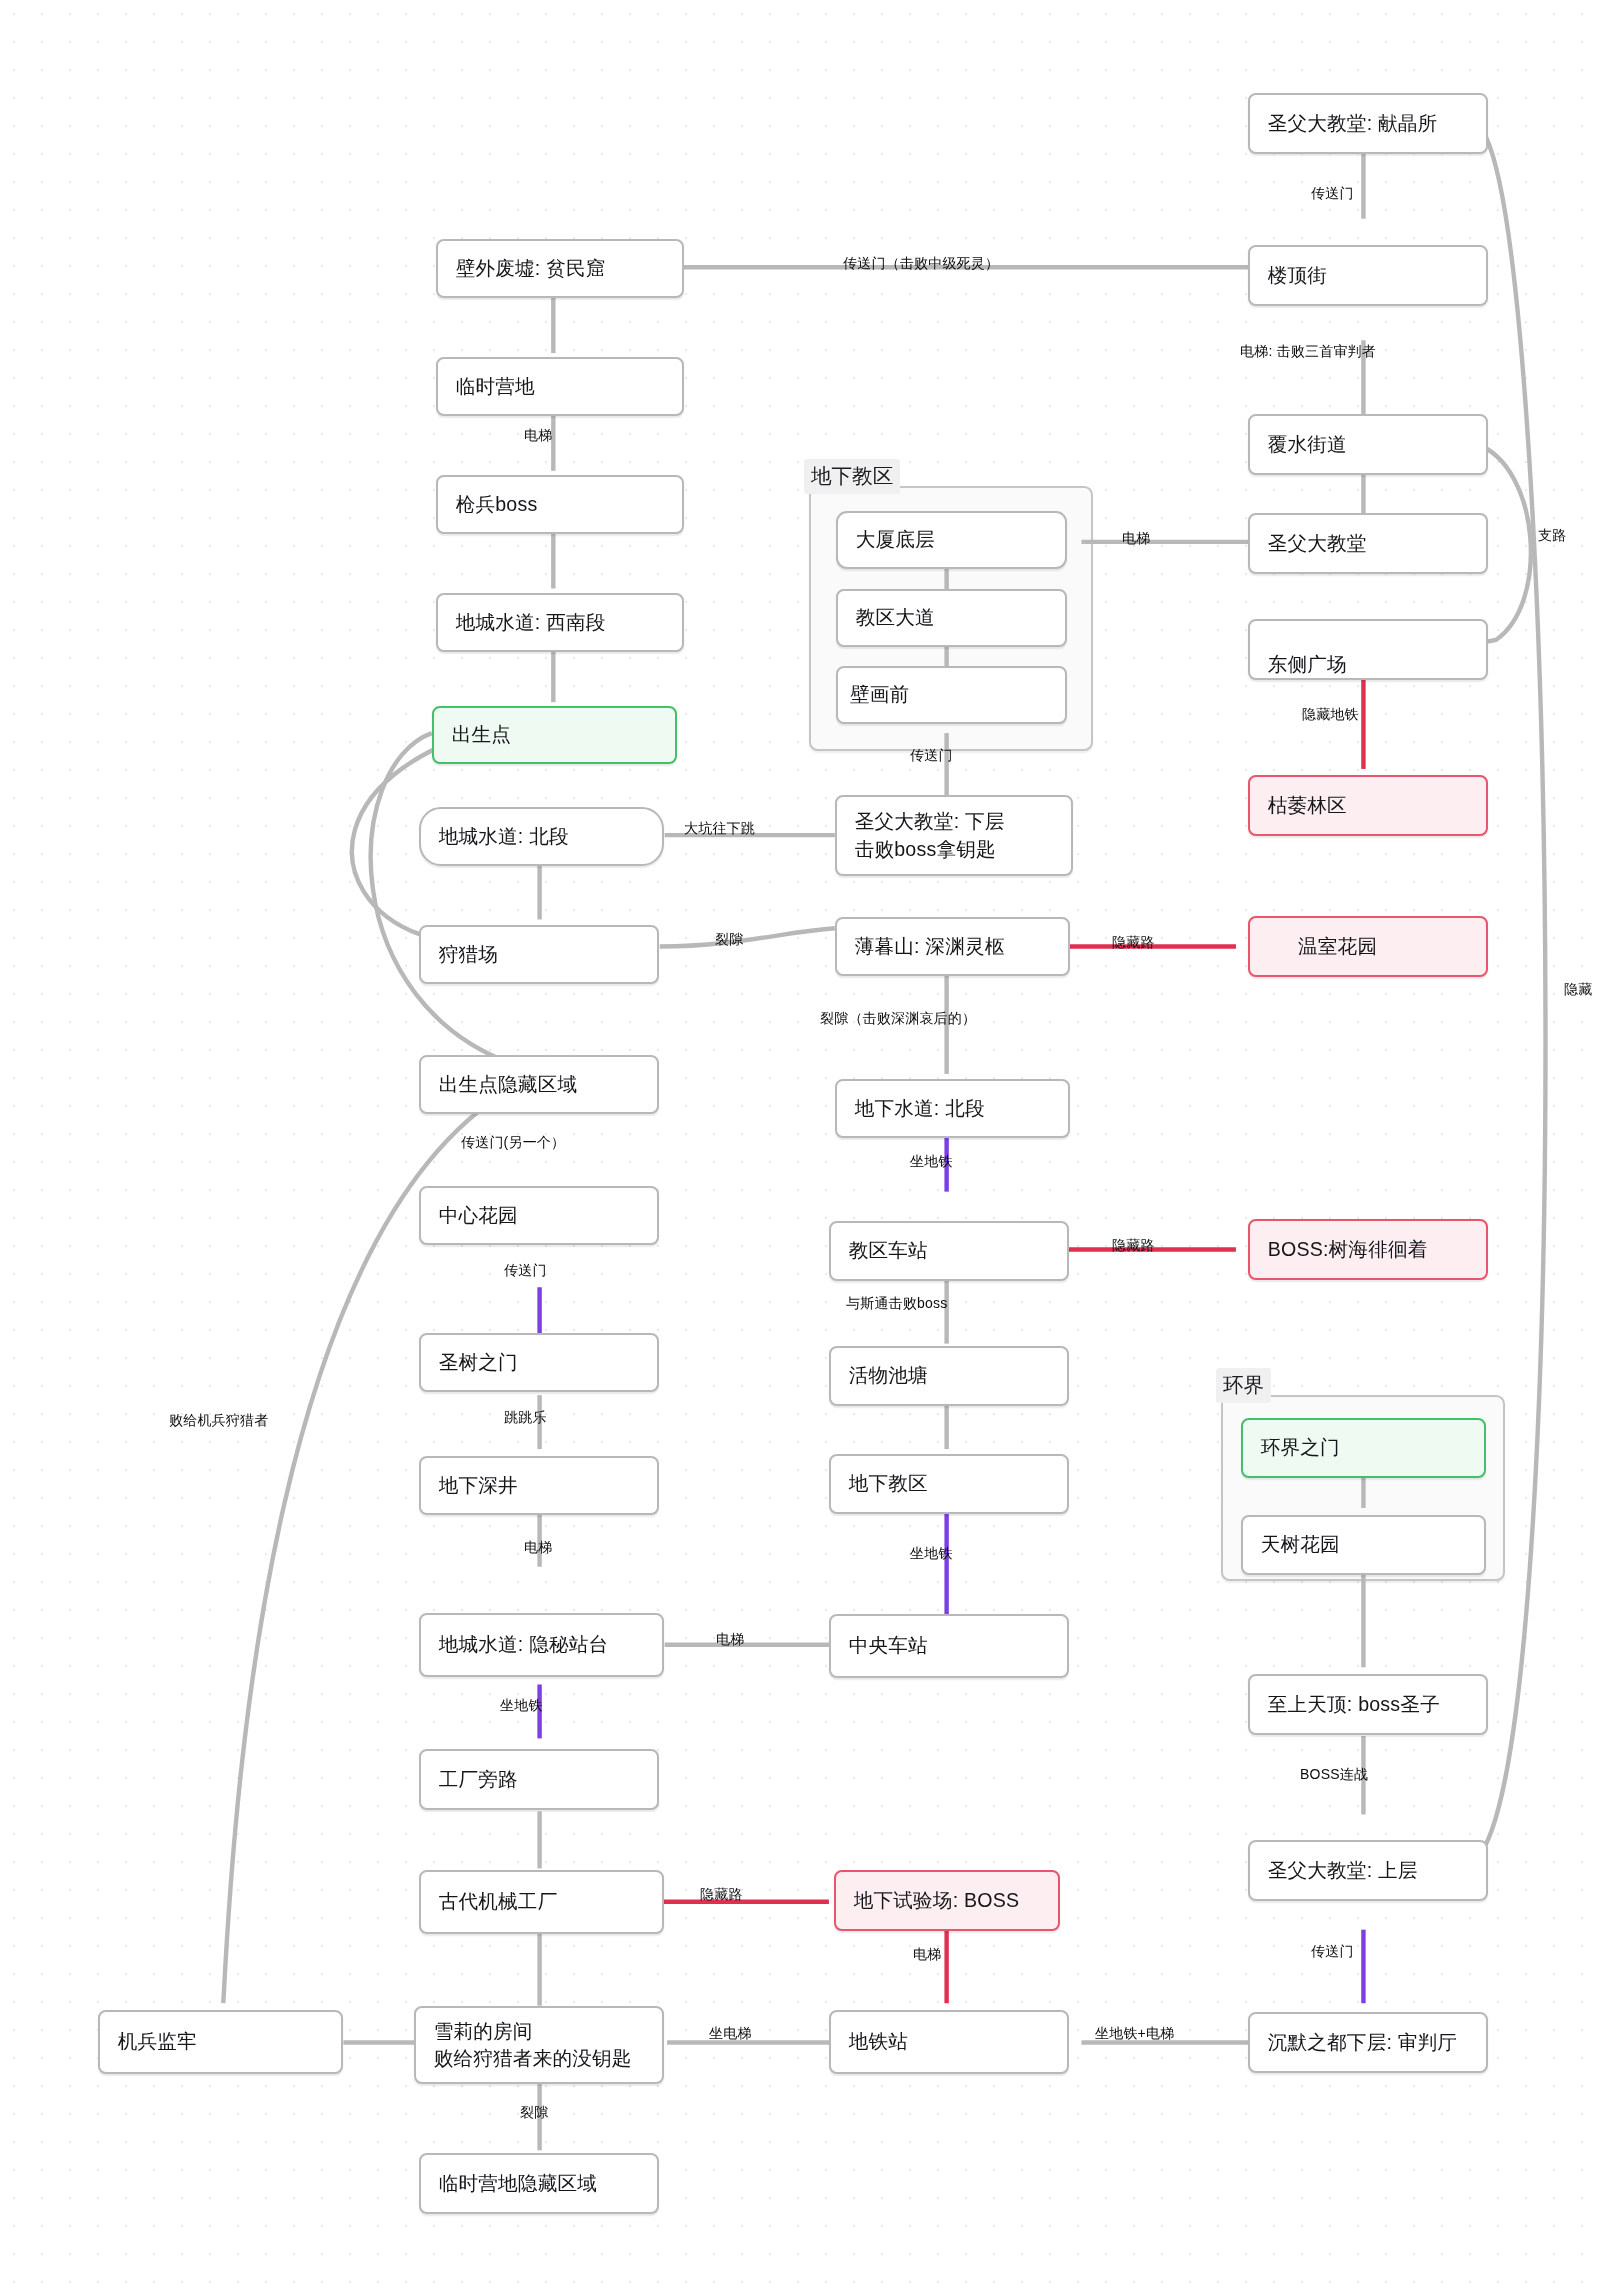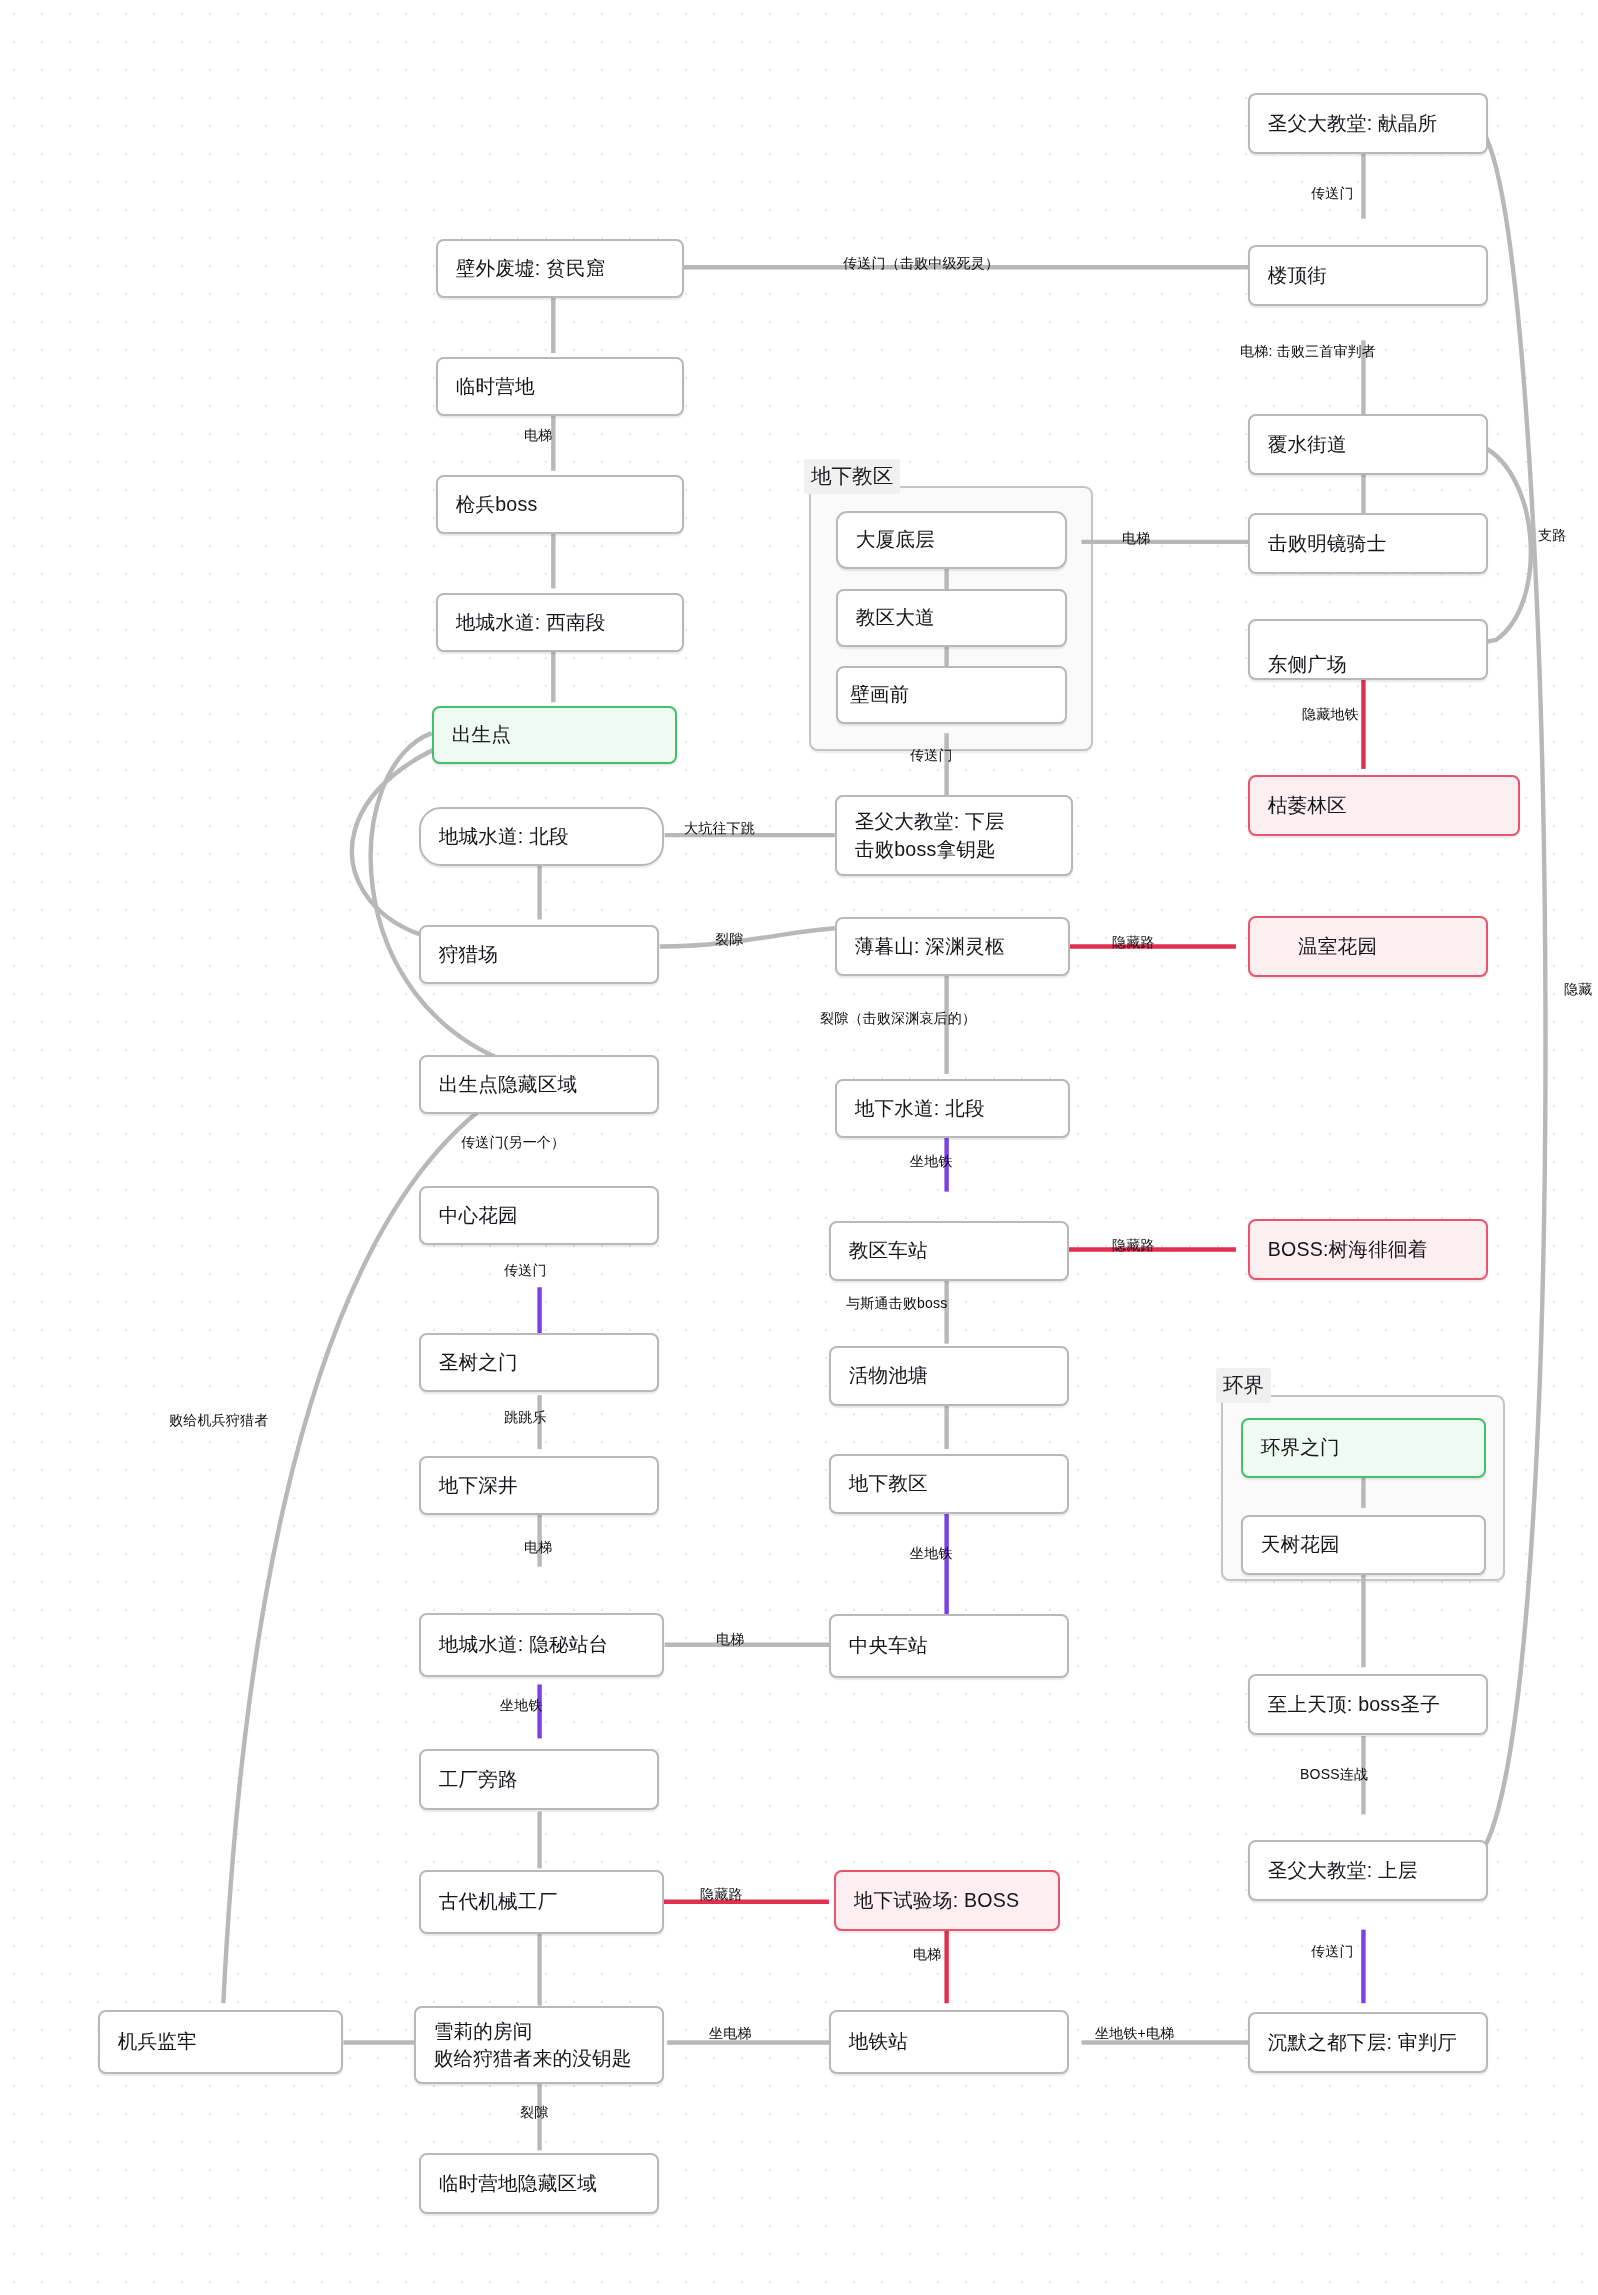--- a/index.html
+++ b/index.html
@@ -182,28 +182,28 @@
 
   <div class="node" style="left:1248px;top:245px;width:240px;height:61px;">
     <span class="txt">楼顶街</span>
     </div>
 
   <div class="node" style="left:1248px;top:414px;width:240px;height:61px;">
     <span class="txt">覆水街道</span>
     </div>
 
   <div class="node" style="left:1248px;top:513px;width:240px;height:61px;">
-    <span class="txt">击败明镜骑士</span>
+    <span class="txt">圣父大教堂</span>
     </div>
 
   <div class="node" style="left:1248px;top:619px;width:240px;height:61px;align-items:flex-end;">
     <span class="txt">东侧广场</span>
     </div>
 
-  <div class="node red" style="left:1248px;top:775px;width:272px;height:61px;">
+  <div class="node red" style="left:1248px;top:775px;width:240px;height:61px;">
     <span class="txt">枯萎林区</span>
     </div>
 
   <div class="node red" style="left:1248px;top:916px;width:240px;height:61px;padding-left:48px;">
     <span class="txt">温室花园</span>
     </div>
 
   <div class="node red" style="left:1248px;top:1219px;width:240px;height:61px;">
     <span class="txt">BOSS:树海徘徊着</span>
     </div>

